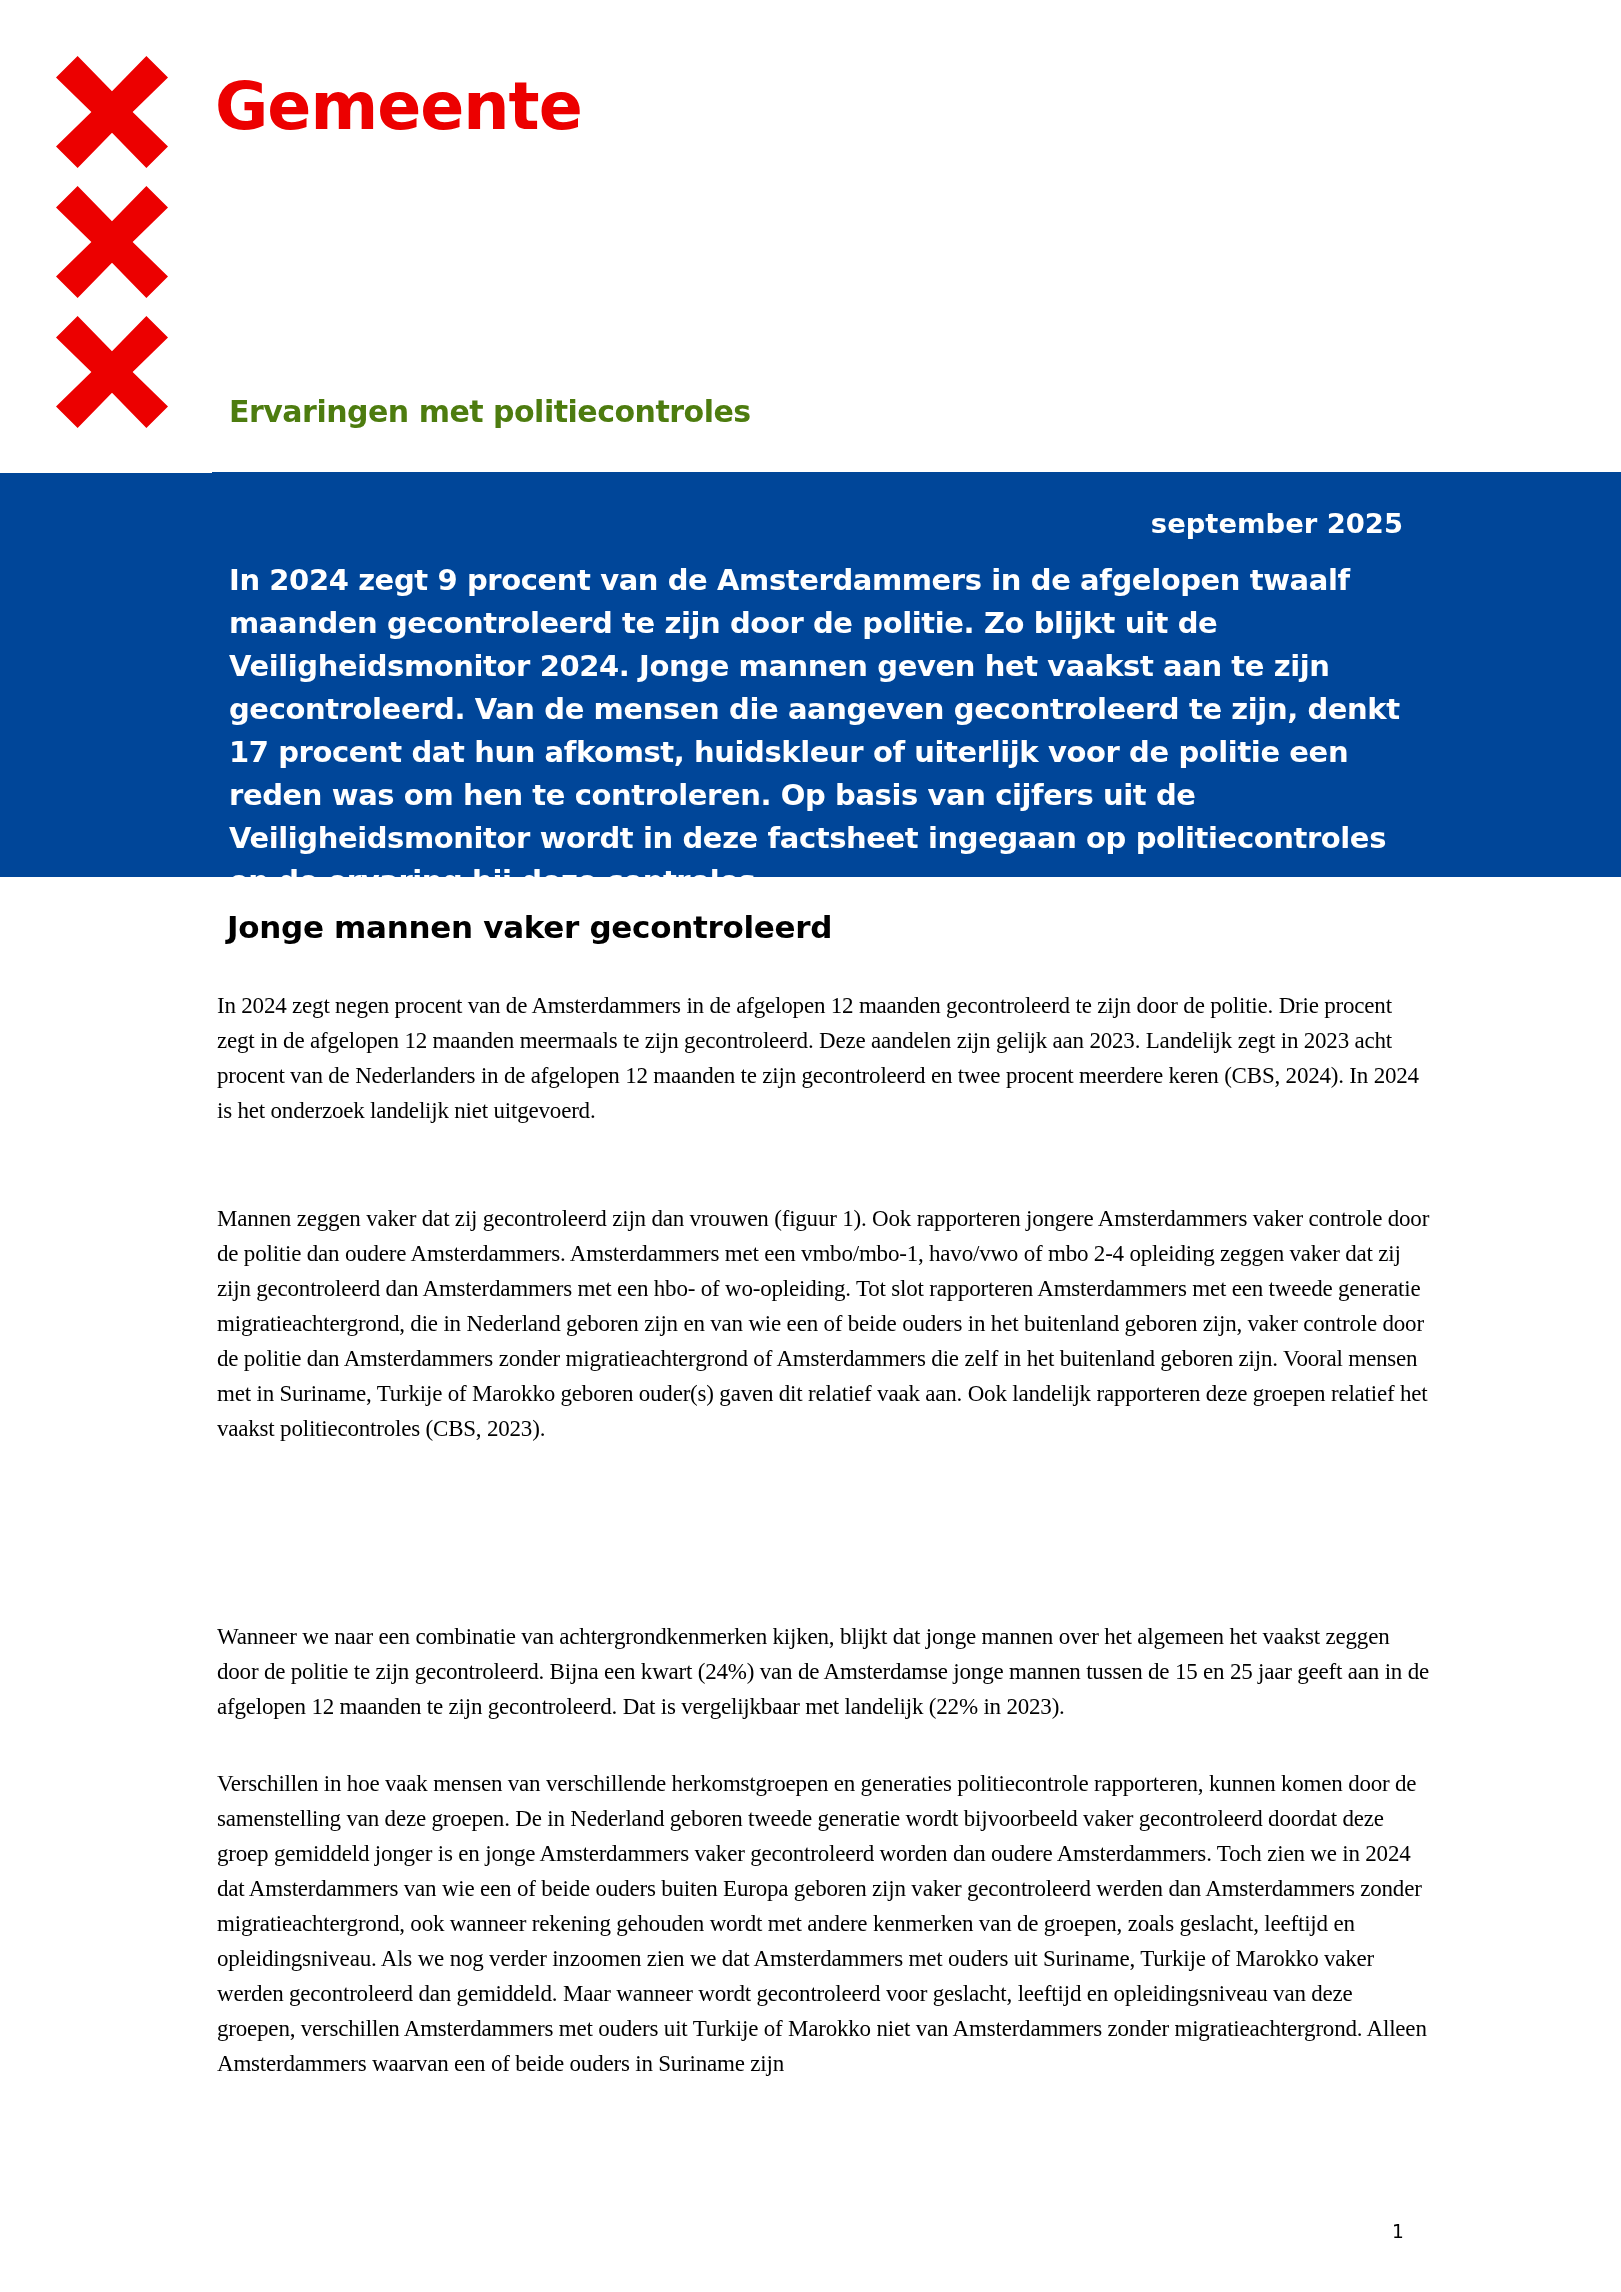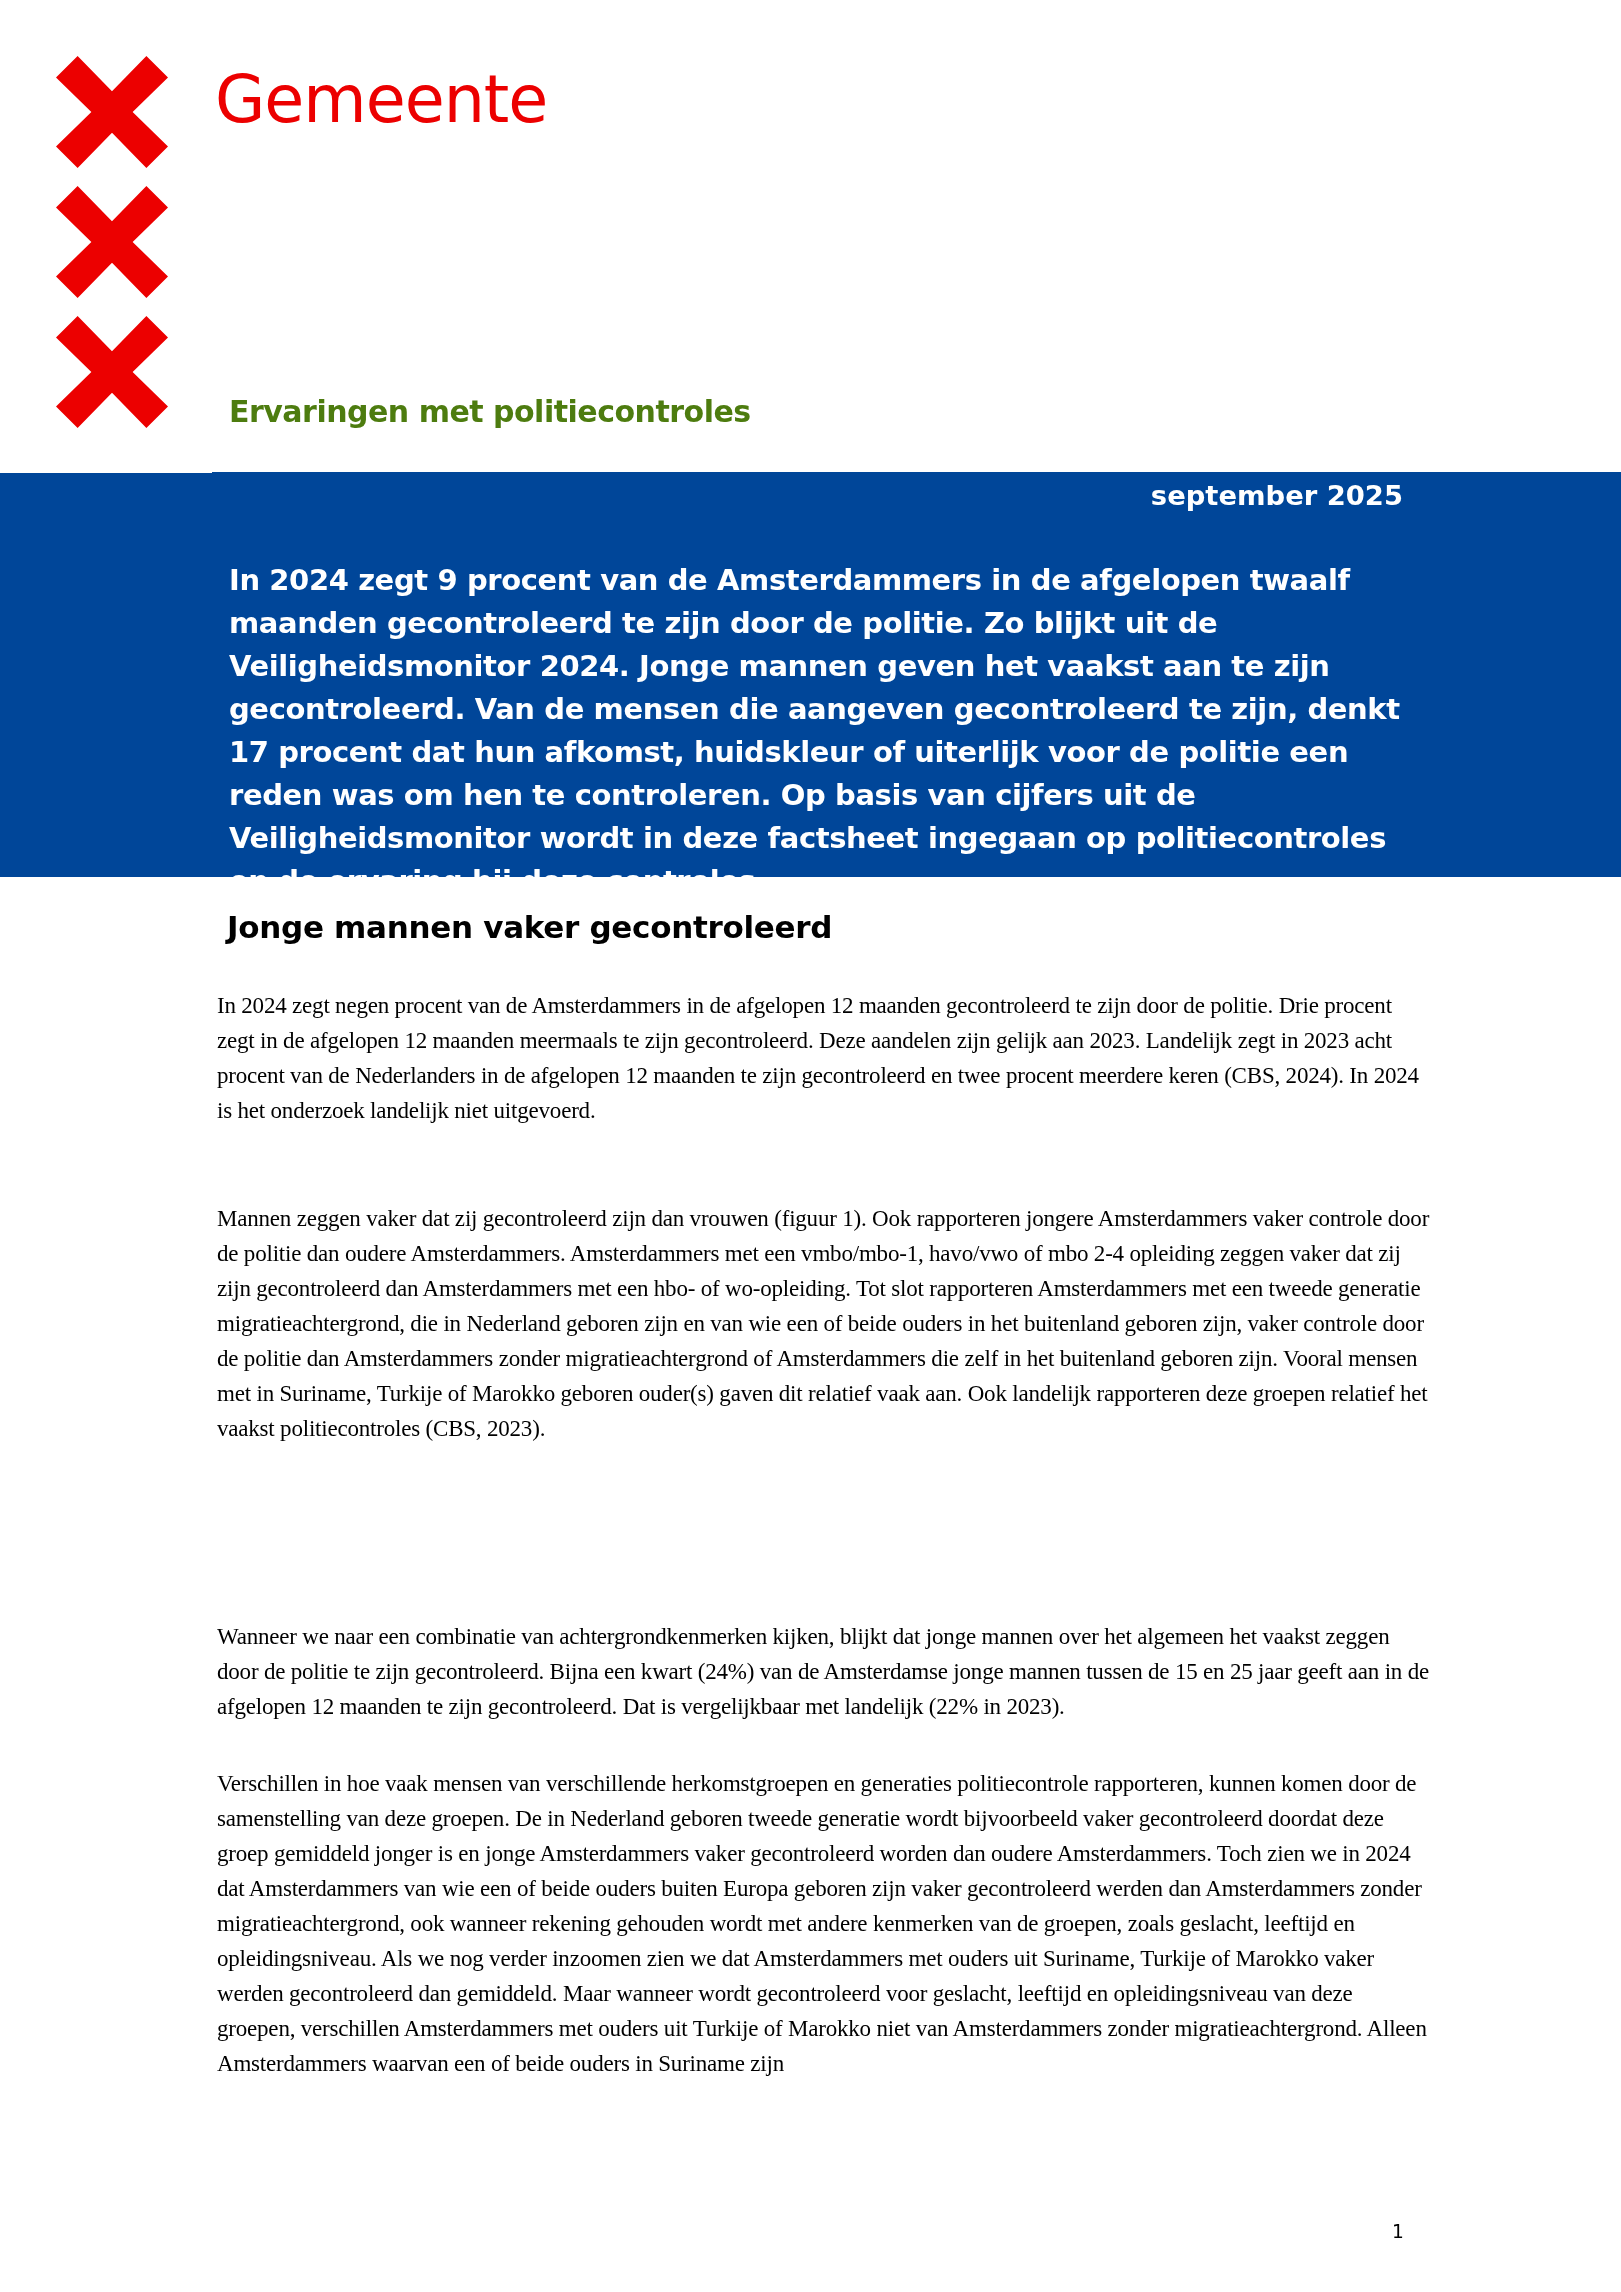--- a/index.html
+++ b/index.html
@@ -3,33 +3,33 @@
 <meta charset="utf-8">
 <style>
   html, body { margin: 0; padding: 0; background: #ffffff; }
   body { width: 1621px; height: 2293px; position: relative; overflow: hidden;
          font-family: "DejaVu Sans", sans-serif; color: #000; }
 
   .logo-crosses { position: absolute; left: 56px; top: 56px; width: 112px; }
   .cross { position: absolute; left: 0; width: 112px; height: 112px; }
   .cross svg { display: block; }
 
-  .org-name { position: absolute; left: 215px; top: 57px; color: #ec0000;
-              font-family: "DejaVu Sans", sans-serif; font-weight: normal;
+  .org-name { position: absolute; left: 215px; top: 64px; color: #ec0000;
+              font-family: "DejaVu Sans", sans-serif; font-weight: bold;
               font-size: 65px; line-height: 86px; letter-spacing: -1px; }
   .org-name span { display: block; }
 
   .doc-title { position: absolute; left: 217px; top: 365px; margin: 12px;
                font-family: "DejaVu Sans", sans-serif; font-weight: bold;
                font-size: 30px; line-height: 69px; letter-spacing: -0.5px; color: #4d7c0f; }
 
   .banner { position: absolute; left: 0; top: 472px; width: 1621px; height: 405px;
             background: #004699; }
   .banner-topline { position: absolute; left: 0; top: 472px; width: 212px; height: 1px; background: #ffffff; }
-  .banner-date { position: absolute; right: 218px; top: 476px; color: #fff;
+  .banner-date { position: absolute; right: 218px; top: 504px; color: #fff;
                  font-family: "DejaVu Sans", sans-serif; font-weight: bold;
                  font-size: 27.4px; line-height: 39px; }
   .banner-intro { position: absolute; left: 229px; top: 559px; width: 1196px; margin: 0;
                   color: #fff; font-family: "DejaVu Sans", sans-serif; font-weight: bold;
                   font-size: 29px; line-height: 43px; letter-spacing: -0.4px; }
 
   .section-heading { position: absolute; left: 227px; top: 904px; margin: 0;
                      font-family: "DejaVu Sans", sans-serif; font-weight: bold;
                      font-size: 31px; line-height: 47px; letter-spacing: -0.3px; color: #000; }
 

